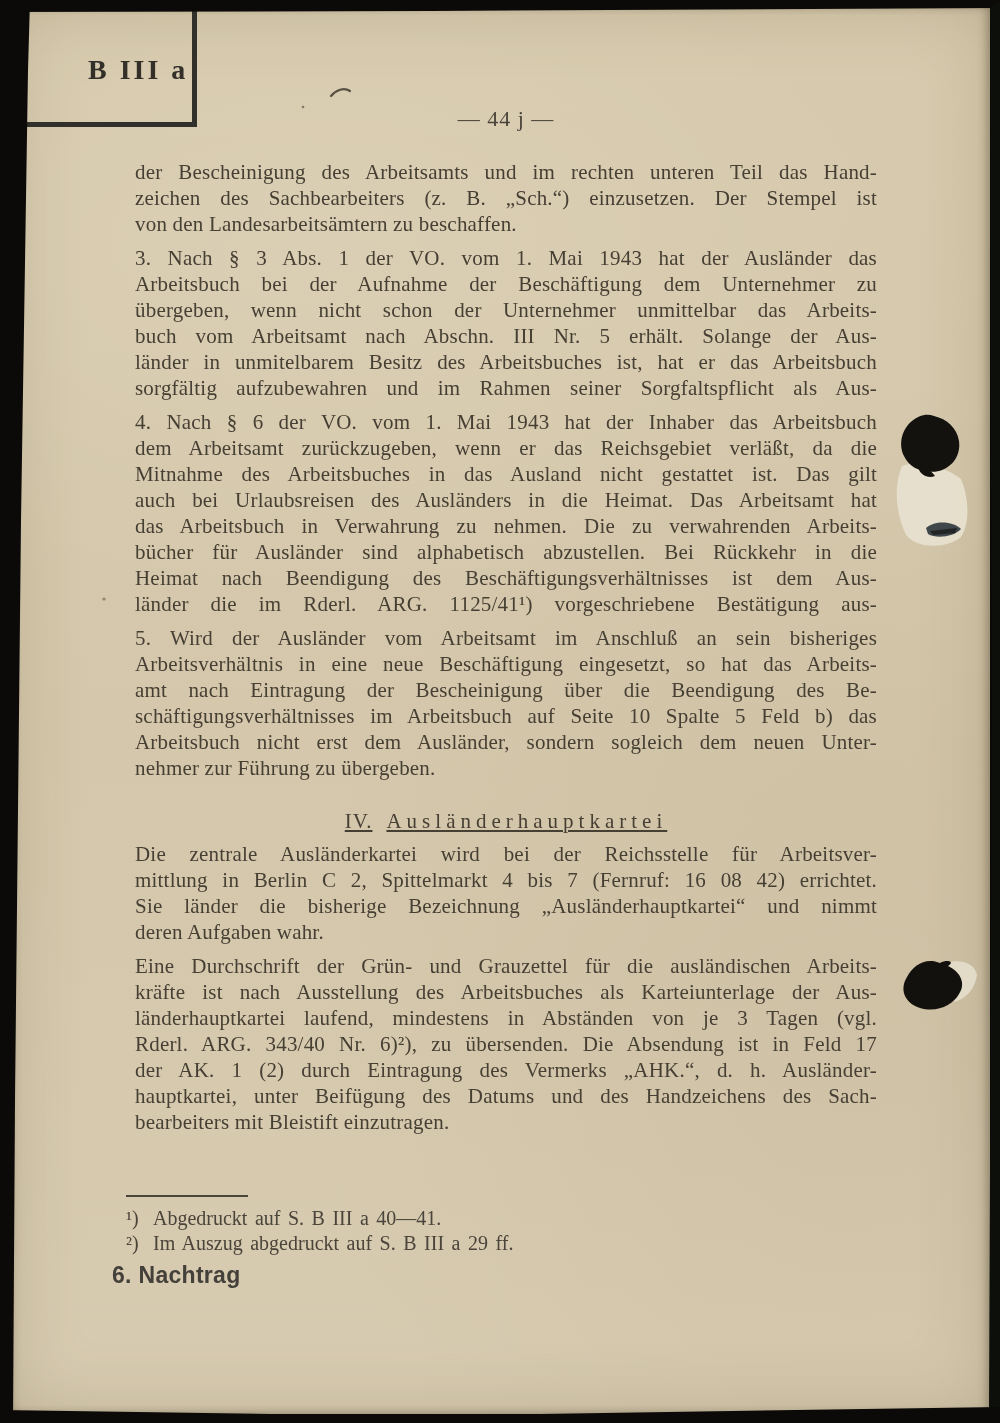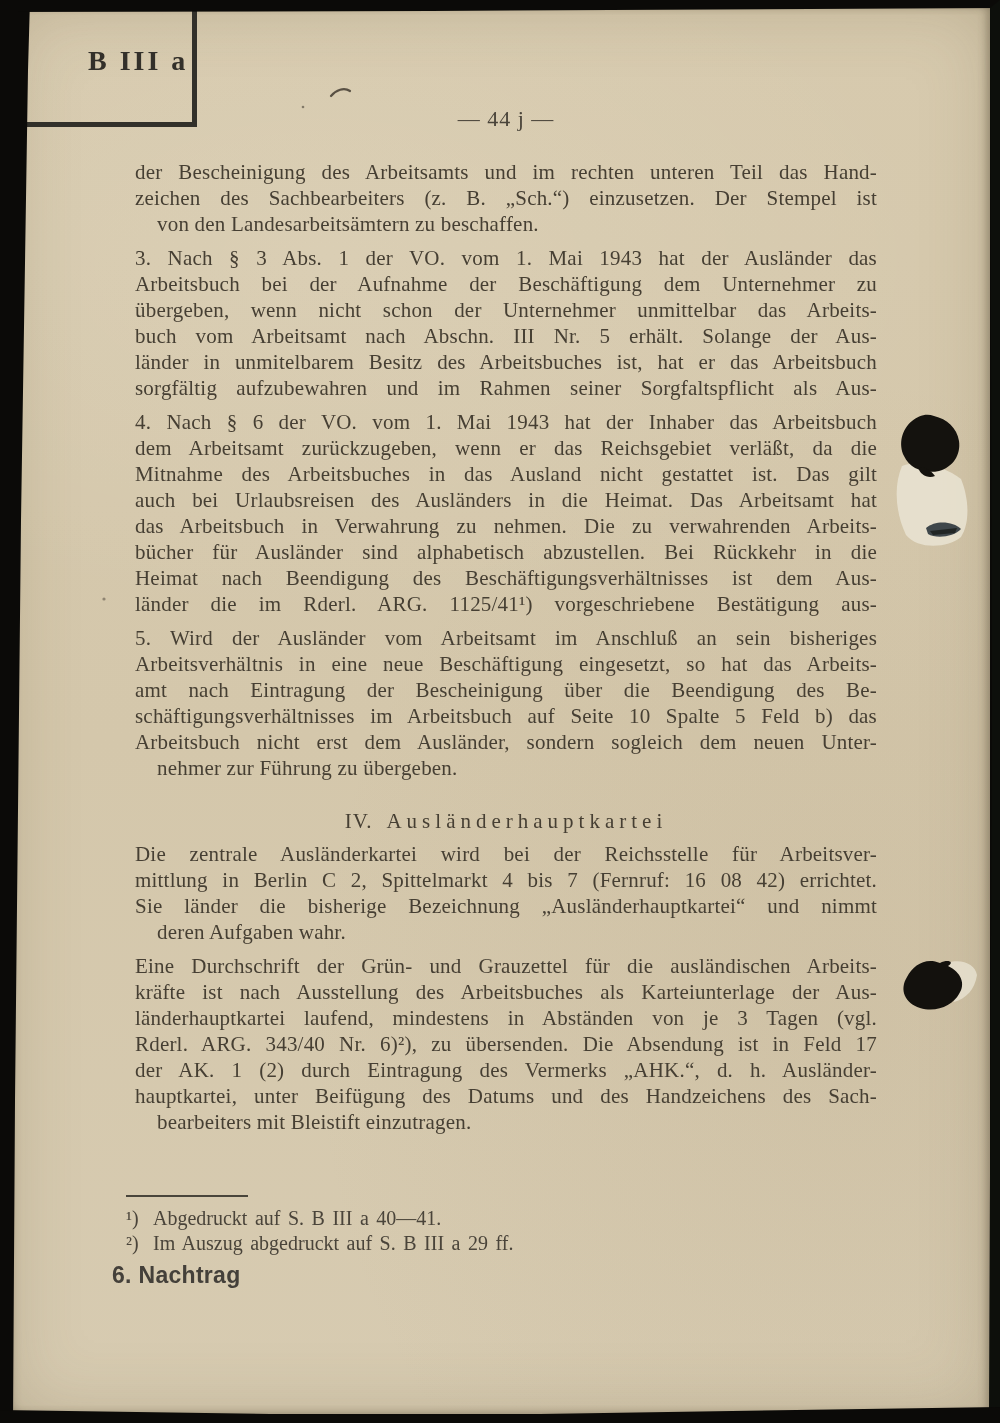--- a/index.html
+++ b/index.html
@@ -26,39 +26,39 @@
     color:#453f33;
   }
   
   .corner-box{
     position:absolute;left:0;top:0;
     width:182px;height:116px;
     border-right:5px solid #32302a;
     border-bottom:5px solid #32302a;
   }
   .corner-label{
-    position:absolute;left:78px;top:39px;
+    position:absolute;left:78px;top:48px;
     font-weight:bold;font-size:28px;letter-spacing:3px;
     color:#33302a;white-space:nowrap;
   }
   .page-number{
     position:absolute;left:125px;top:100px;width:742px;
     text-align:center;font-size:22px;letter-spacing:1px;color:#4a443a;
   }
   .text-column{
     position:absolute;left:125px;top:153px;width:742px;
     font-size:21px;line-height:26px;letter-spacing:0.2px;
     color:#463f33;
   }
   .paragraph{margin:0 0 8px 0;}
   .line{text-align:justify;text-align-last:justify;}
-  .line.last{text-align-last:left;margin-left:22px;}
+  .line.last{text-align-last:left;}
   .section-heading{
     margin:26px 0 6px 0;
-    text-align:center;line-height:28px;white-space:nowrap;
+    text-align:center;line-height:28px;white-space:nowrap;text-decoration:underline;
   }
   .head-prefix{letter-spacing:1px;margin-right:14px;}
   .head-title{letter-spacing:5px;}
   .footnotes{
     position:absolute;left:116px;top:1189px;width:640px;
     font-size:20px;line-height:25px;color:#4a443a;
   }
   .fn-rule{width:122px;height:2px;background:#49453b;margin-bottom:9px;}
   .fn-row{display:flex;}
   .fn-marker{width:27px;flex:0 0 auto;}

